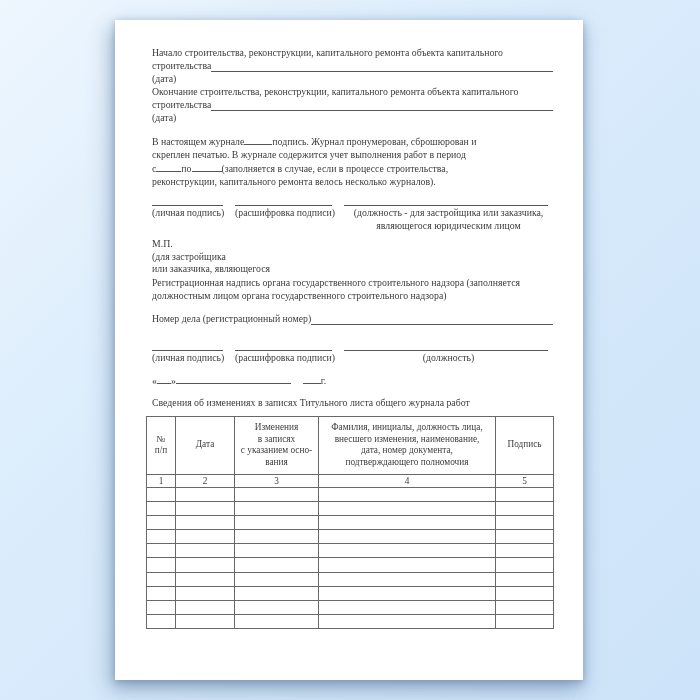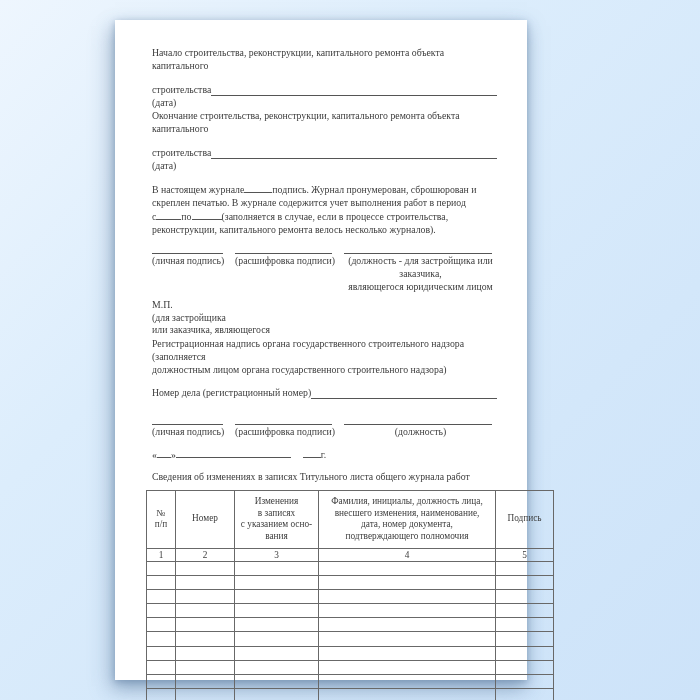--- a/index.html
+++ b/index.html
@@ -2,27 +2,27 @@
 <html><head>
 <meta charset="utf-8">
 <style>
   html,body{margin:0;padding:0;}
   .scene{
     position:relative;width:700px;height:700px;overflow:hidden;
     background:linear-gradient(135deg,#eef6fe 0%,#dcedfc 35%,#d3e7fa 70%,#cde3f9 100%);
     font-family:"Liberation Serif","DejaVu Serif",serif;
   }
   .sheet{
-    position:absolute;left:115px;top:20px;width:412px;height:660px;
+    position:absolute;left:115px;top:20px;width:468px;height:660px;
     background:#ffffff;box-sizing:border-box;
     padding:26px 30px 3px 37px;
     box-shadow:0 6px 16px rgba(100,130,165,.50),0 2px 6px rgba(100,130,165,.45),-6px 10px 20px rgba(100,130,165,.30);
     color:#3c3c3c;font-size:9.8px;line-height:13px;
   }
-  .row{display:flex;align-items:flex-end;margin-top:11px;}
+  .row{display:flex;align-items:flex-end;}
   .fill{flex:1 1 auto;border-bottom:1px solid #555;height:11px;}
   .center{}
   .blank{display:inline-block;border-bottom:1px solid #555;height:10px;vertical-align:baseline;}
   .w14{width:14px}.w18{width:18px}.w25{width:25px}.w28{width:28px}.w30{width:30px}.w115{width:115px}
   .spacer{display:inline-block;width:12px;height:1px;}
   .mt10{margin-top:10px}.mt6{margin-top:6px}.mt7{margin-top:0}.mt8{margin-top:8px}
   .mt9{margin-top:9px}.mt14{margin-top:14px}
   .sig{display:grid;grid-template-columns:76px 102px 1fr;column-gap:7px;}
   .sigline{border-bottom:1px solid #555;height:11px;margin-right:5px;}
   .sig .lbl{white-space:nowrap;}
@@ -118,21 +118,21 @@
         <col style="width:29px">
           <col style="width:59px">
           <col style="width:84px">
           <col style="width:177px">
           <col style="width:58px">
       </colgroup>
       <thead>
         <tr>
           <th>№
 п/п</th>
-          <th>Номер</th>
+          <th>Дата</th>
           <th>Изменения
 в записях
 с указанием осно-
 вания</th>
           <th>Фамилия, инициалы, должность лица,
 внесшего изменения, наименование,
 дата, номер документа,
 подтверждающего полномочия</th>
           <th>Подпись</th>
         </tr>

